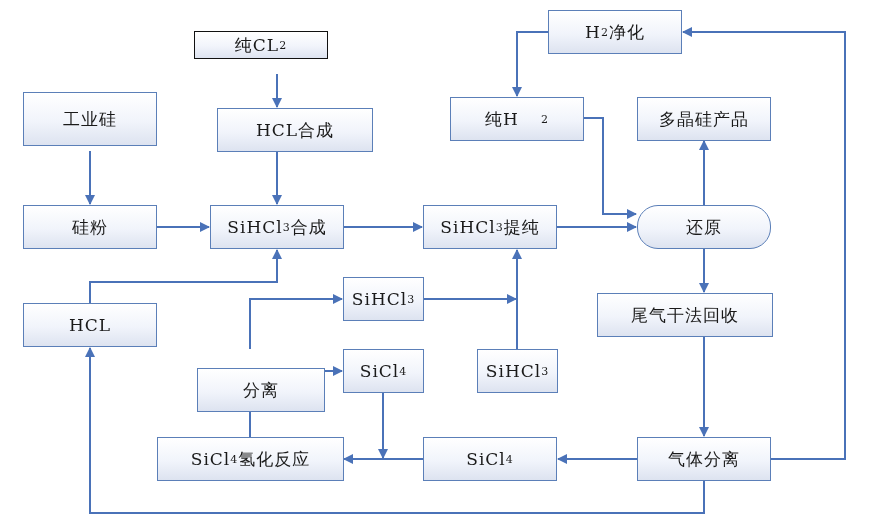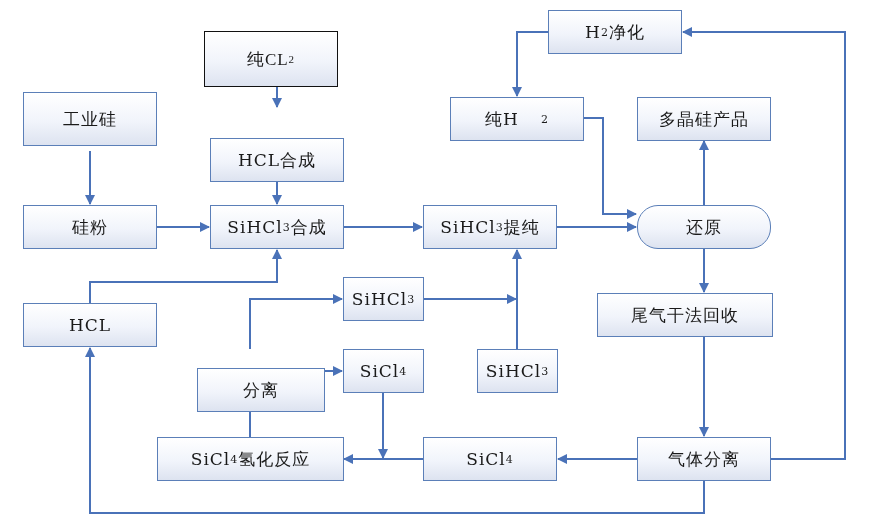--- a/index.html
+++ b/index.html
@@ -40,26 +40,26 @@
     <path d="M423,459 L344,459" marker-end="url(#arr)"></path>
     <path d="M383,393 L383,458" marker-end="url(#arr)"></path>
     <path d="M250,437 L250,394" marker-end="url(#arr)"></path>
     <path d="M250,349 L250,299 L342,299" marker-end="url(#arr)"></path>
     <path d="M303,371 L342,371" marker-end="url(#arr)"></path>
     <path d="M423,299 L516,299" marker-end="url(#arr)"></path>
     <path d="M517,349 L517,250" marker-end="url(#arr)"></path>
   </g>
 </svg>
 
-<div class="box black" style="left:204px;top:31px;width:134px;height:56px;font-family:Liberation Serif, serif;">
+<div class="box black" style="left:194px;top:31px;width:134px;height:28px;">
   <span>纯CL</span>
     <sub>2</sub>
     <span></span>
 </div>
-<div class="box" style="left:210px;top:108px;width:134px;height:44px;margin-top:30px;">
+<div class="box" style="left:217px;top:108px;width:156px;height:44px;">
   <span>HCL合成</span>
 </div>
 <div class="box" style="left:23px;top:92px;width:134px;height:54px;align-items:center;">
   <span>工业硅</span>
 </div>
 <div class="box" style="left:23px;top:205px;width:134px;height:44px;">
   <span>硅粉</span>
 </div>
 <div class="box" style="left:210px;top:205px;width:134px;height:44px;">
   <span>SiHCl</span>

